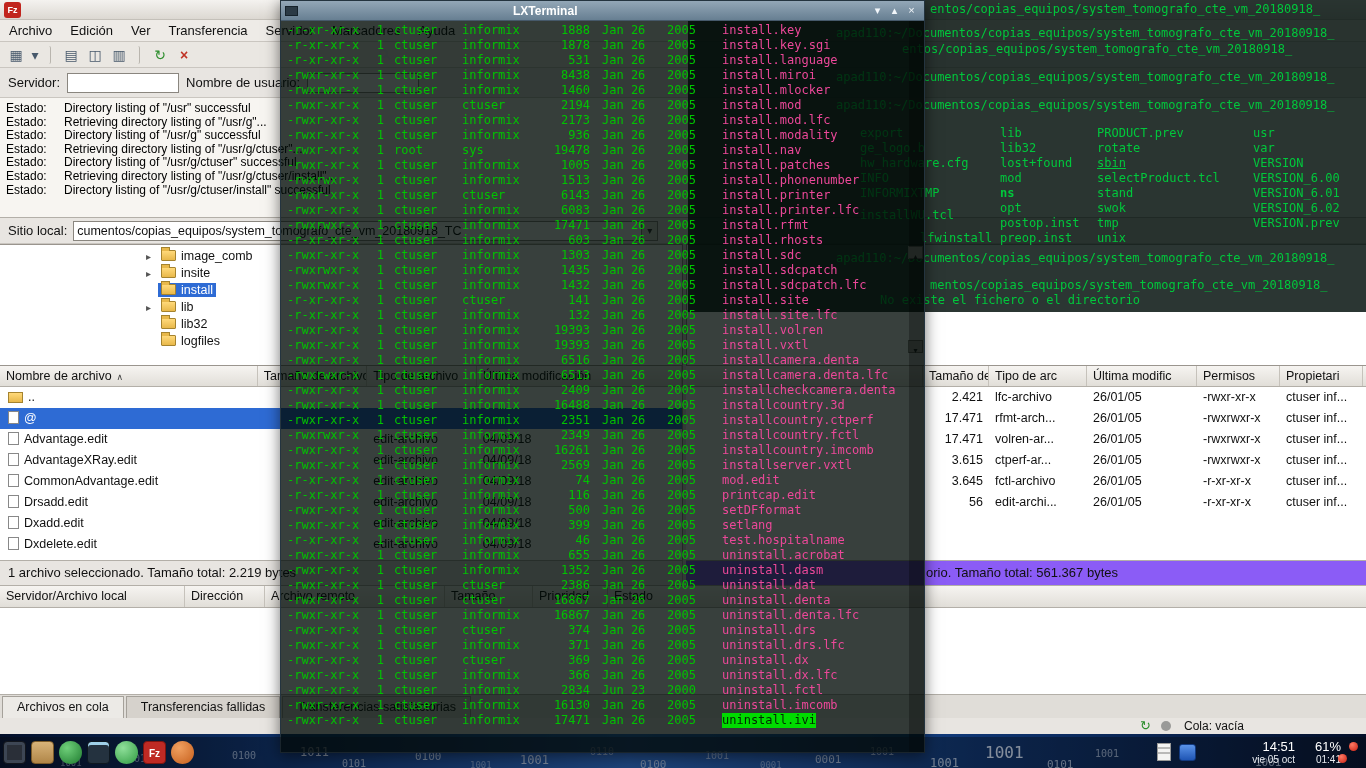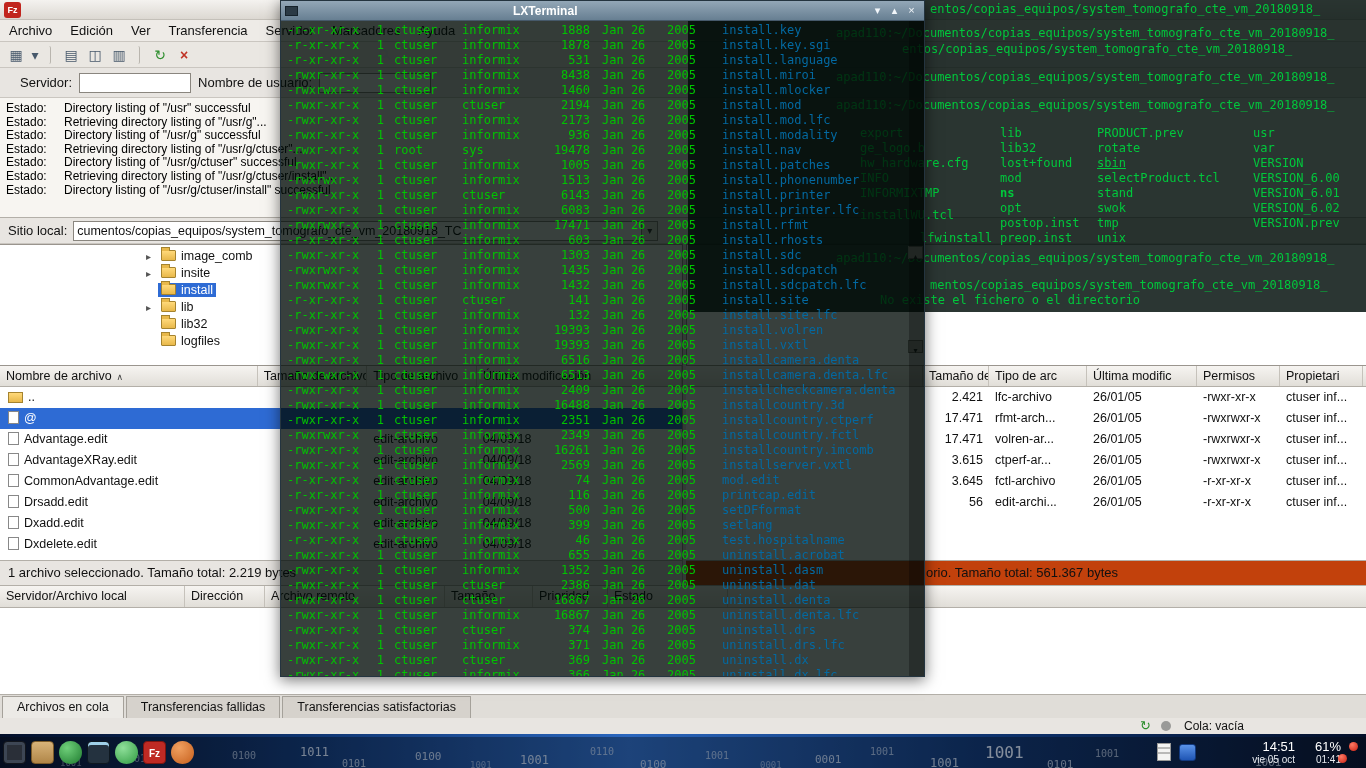--- a/index.html
+++ b/index.html
@@ -20,21 +20,21 @@
   .fz-menu{padding:3px 9px;font-size:13px}
   .fz-toolbar{position:absolute;left:0;top:42px;width:100%;height:26px;display:flex;align-items:center;background:#eae7e2;border-bottom:1px solid #cac6c0;padding-left:4px}
   .tb-btn{width:24px;height:22px;text-align:center;line-height:22px;font-size:14px;color:#47596b;border-radius:2px}
   .tb-btn.narrow{width:14px}
   .tb-btn.sep{width:9px;height:18px;border-right:1px solid #b9b5ae;margin-right:8px}
   .tb-btn.green{color:#2d8e2d}
   .tb-btn.red{color:#c03326;font-weight:bold}
   .tb-search{position:absolute;left:372px;top:4px;width:22px;height:20px;text-align:center}
   .mag{display:inline-block;width:9px;height:9px;border:2px solid #dfe3e8;border-radius:50%;position:relative;margin-top:3px}
   .mag::after{content:"";position:absolute;width:6px;height:2px;background:#dfe3e8;transform:rotate(45deg);right:-5px;bottom:-2px}
-  .fz-quick{position:absolute;left:0;top:68px;width:100%;height:30px;display:flex;align-items:center;gap:7px;padding:0 20px;background:#e8e5e1;border-bottom:1px solid #cac6c0}
+  .fz-quick{position:absolute;left:0;top:68px;width:100%;height:30px;display:flex;align-items:center;gap:7px;padding:0 8px;background:#e8e5e1;border-bottom:1px solid #cac6c0}
   .fz-label{font-size:13px;white-space:nowrap}
   .fz-input{display:inline-block;height:20px;background:#fff;border:1px solid #8a867f}
   .w110{width:112px}
   .fz-log{position:absolute;left:0;top:98px;width:100%;height:120px;background:#f7f5f1;border-bottom:1px solid #b3afa8;
     font-size:12px;line-height:13.6px;padding:4px 6px;color:#000;overflow:hidden}
   .log-line{white-space:nowrap}
   .log-label{display:inline-block;width:58px}
   .fz-sitebar{position:absolute;left:0;top:218px;width:100%;height:26px;display:flex;align-items:center;gap:6px;padding:0 8px;background:#e8e5e1;border-bottom:1px solid #cac6c0}
   .fz-combo{position:relative;display:inline-block;width:585px;height:20px;background:#fff;border:1px solid #8a867f;overflow:hidden;white-space:nowrap}
   .combo-text{font-size:12.5px;line-height:18px;padding-left:3px}
@@ -57,21 +57,21 @@
   .hcell{padding:2px 6px;border-right:1px solid #c6c2bb;white-space:nowrap;overflow:hidden;line-height:17px}
   .sortmark{font-size:9px;margin-left:5px;color:#444}
   .lc1{width:264px}.lc2{width:112px;text-align:right}.lc3{width:112px}.lc4{width:210px}
   .rc1{width:237px}.rc2{width:66px;text-align:right}.rc3{width:98px}.rc4{width:110px}.rc5{width:83px}.rc6{width:83px}
   .lrow,.rrow{display:flex;height:21px;line-height:21px;font-size:12.5px;white-space:nowrap}
   .lcell,.rcell{padding:0 6px;overflow:hidden;text-overflow:ellipsis}
   .lrow.selected{background:#2e6bd4;color:#fff}
   .ficon{display:inline-block;width:11px;height:13px;background:#fff;border:1px solid #888;margin:0 5px 0 2px;vertical-align:-2px}
   .lrow.folder .ficon{width:15px;height:11px;background:linear-gradient(#ffd97a,#e8b84a);border-color:#a5832e}
   .fz-lstatus{position:absolute;left:0;top:560px;width:683px;height:26px;background:#e8e5e1;border:1px solid #b3afa8;border-left:none;padding:4px 8px;font-size:13px;white-space:nowrap;overflow:hidden}
-  .fz-rstatus{position:absolute;left:686px;top:560px;width:680px;height:26px;background:#c2410c;border-top:1px solid #b3afa8;border-bottom:1px solid #b3afa8;padding:4px 0 4px 240px;font-size:13px;white-space:nowrap;overflow:hidden}
+  .fz-rstatus{position:absolute;left:686px;top:560px;width:680px;height:26px;background:#8b5cf6;border-top:1px solid #b3afa8;border-bottom:1px solid #b3afa8;padding:4px 0 4px 240px;font-size:13px;white-space:nowrap;overflow:hidden}
   
   .fz-qheader{position:absolute;left:0;top:586px;width:100%;height:22px;display:flex;background:linear-gradient(#f6f4f1,#e1ded8);border-bottom:1px solid #b3afa8;font-size:12.5px}
   .qc1{width:185px}.qc2{width:80px}.qc3{width:180px}.qc4{width:88px}.qc5{width:75px}.qc6{width:120px}
   .fz-qarea{position:absolute;left:0;top:608px;width:100%;height:86px;background:#fff}
   .fz-tabs{position:absolute;left:0;top:694px;width:100%;height:24px;background:#e0ddd8;border-top:1px solid #b3afa8;display:flex;align-items:flex-end;padding-left:2px}
   .fz-tab{height:22px;line-height:20px;padding:0 14px;font-size:12.5px;background:#d6d2cc;border:1px solid #a5a19a;border-bottom:none;margin-right:2px}
   .fz-tab.active{background:#eceae6}
   .fz-bottom{position:absolute;left:0;top:718px;width:100%;height:16px;background:#e8e5e1;font-size:12px}
   .q-sync{position:absolute;left:1140px;top:0;color:#2d8e2d;font-size:13px}
   .q-dot{position:absolute;left:1161px;top:3px;width:10px;height:10px;border-radius:50%;background:#9a9a98}
@@ -80,39 +80,39 @@
   #fzscroll{position:absolute;left:908px;top:246px;width:15px;height:108px;z-index:25}
   .step{position:absolute;left:0;width:15px;height:13px;background:#cfccc6;border:1px solid #8a867f;text-align:center;color:#333}
   .step::before{font-size:8px;line-height:11px}
   .step.up{top:0}.step.up::before{content:"▴"}
   .step.down{top:94px}.step.down::before{content:"▾"}
   
   #ghostbg{position:absolute;left:688px;top:0;width:678px;height:312px;z-index:20;background:rgba(2,16,12,0.84)}
   #ghosttext{position:absolute;left:0;top:0;width:1366px;height:768px;z-index:21;pointer-events:none}
   .gline{position:absolute;font-family:"DejaVu Sans Mono",monospace;font-size:12px;color:#00c83c;white-space:pre}
   
-  #terminal{position:absolute;left:280px;top:0;width:645px;height:677px;z-index:30;border:1px solid #24343f;box-shadow:0 3px 14px rgba(0,0,0,.55)}
+  #terminal{position:absolute;left:280px;top:0;width:645px;height:753px;z-index:30;border:1px solid #24343f;box-shadow:0 3px 14px rgba(0,0,0,.55)}
   .t-titlebar{position:absolute;left:0;top:0;width:100%;height:20px;display:flex;align-items:center;
     background:linear-gradient(#93a7b7,#677f92);border-bottom:1px solid #46596a;color:#fff;font-size:12px}
   .t-icon{width:13px;height:10px;background:#2b3a45;border:1px solid #15222b;margin:0 5px 0 4px}
   .t-title{font-weight:bold;margin-left:210px}
   .t-btns{margin-left:auto;display:flex;margin-right:4px}
   .t-btn{width:17px;text-align:center;font-size:11px;color:#f2f6fa}
   .t-body{position:absolute;left:0;top:20px;right:0;bottom:0;background:rgba(0,10,6,0.78);
     font-family:"DejaVu Sans Mono",monospace;font-size:12px;color:#00c400;overflow:hidden;padding:2px 0 0 6px}
   .tline{height:15px;line-height:15px;white-space:nowrap}
   .tline span{display:inline-block;vertical-align:top}
   .t-perm{width:73px}
   .t-links{width:24px;text-align:right}
   .t-owner{width:60px;margin-left:10px}
   .t-group{width:64px;margin-left:8px}
   .t-size{width:64px;text-align:right}
   .t-date{width:48px;margin-left:12px}
   .t-year{width:38px;margin-left:8px;text-align:right}
-  .t-name{margin-left:26px;color:#0369a1}
+  .t-name{margin-left:26px;color:#ec4899}
   .tline.sel .t-name{background:#00dc00;color:#002800}
   .t-sb{position:absolute;top:0;right:0;width:15px;height:100%;background:rgba(0,0,0,0.28)}
   
   #taskbar{position:absolute;left:0;top:737px;width:1366px;height:31px;z-index:40;background:rgba(8,10,14,0.38)}
   .tb-launchers{position:absolute;left:3px;top:4px;display:flex;gap:5px}
   .launcher{width:23px;height:23px;border-radius:4px;display:inline-block;text-align:center;font-size:10px;font-weight:bold;line-height:23px;color:#fff}
   .l-menu{background:#2a2f38;border:1px solid #11151c;box-shadow:inset 0 0 0 3px #3d4654}
   .l-files{background:linear-gradient(#d8b379,#b08648);border:1px solid #7c5b28}
   .l-web{background:radial-gradient(circle at 35% 30%,#6fd07a,#1e7a2e);border-radius:50%}
   .l-term{background:#24323f;border:1px solid #0e1820;box-shadow:inset 0 3px 0 #9fd0e8}

